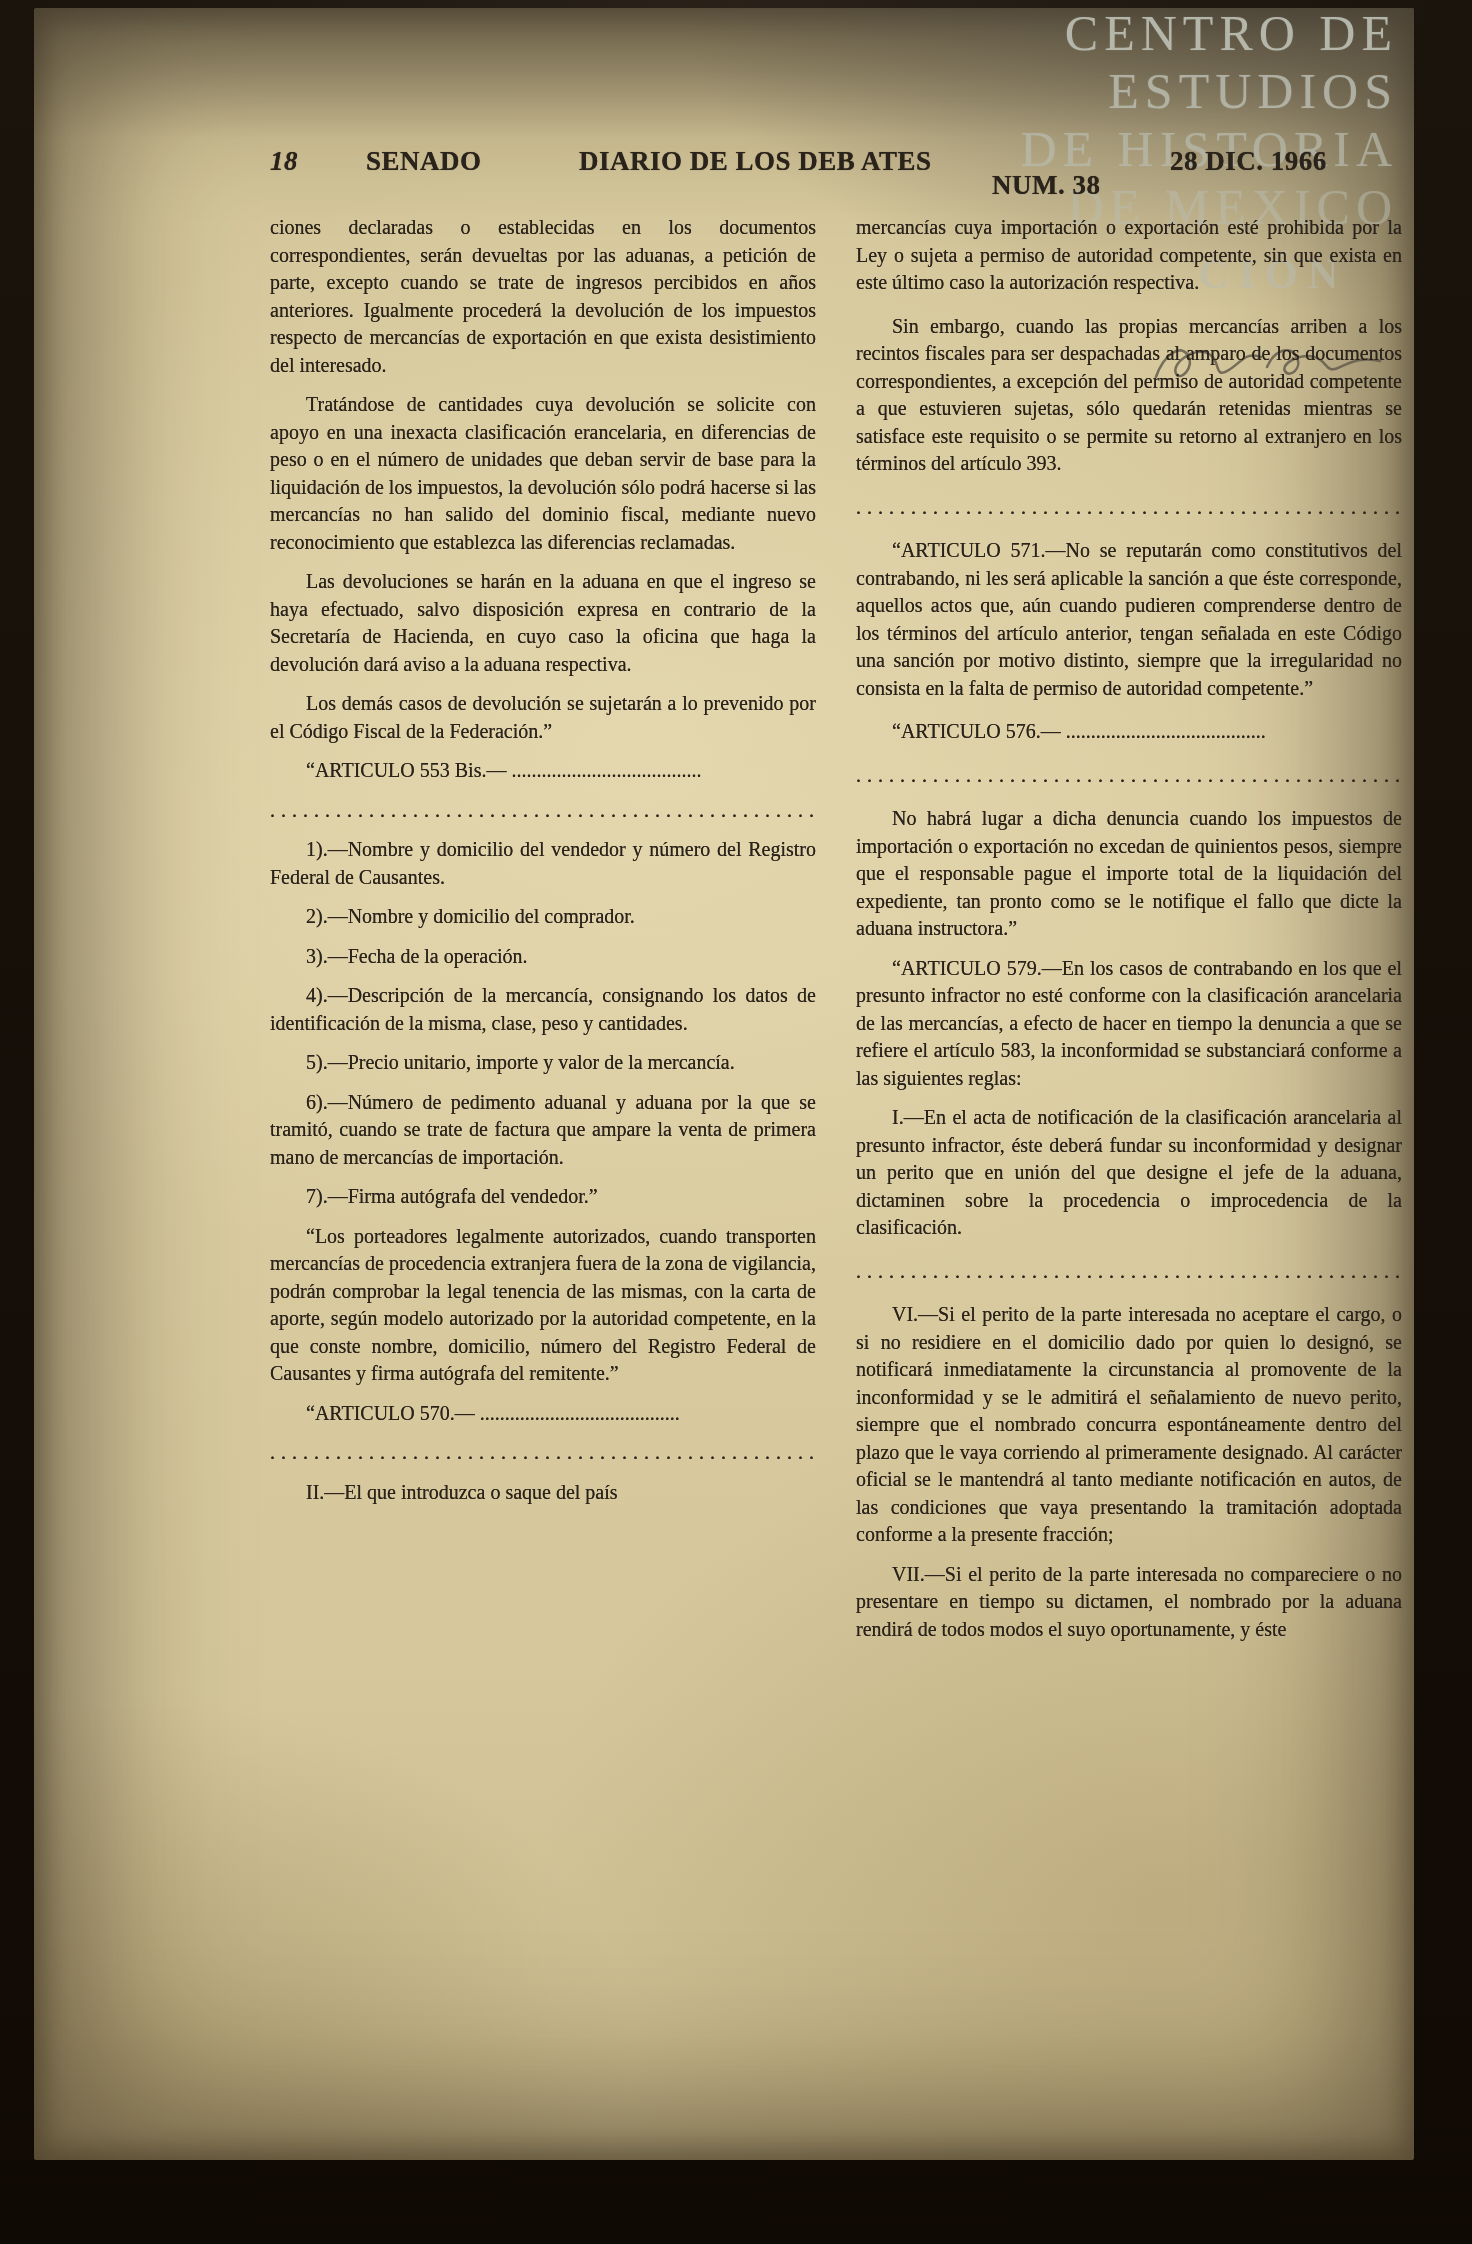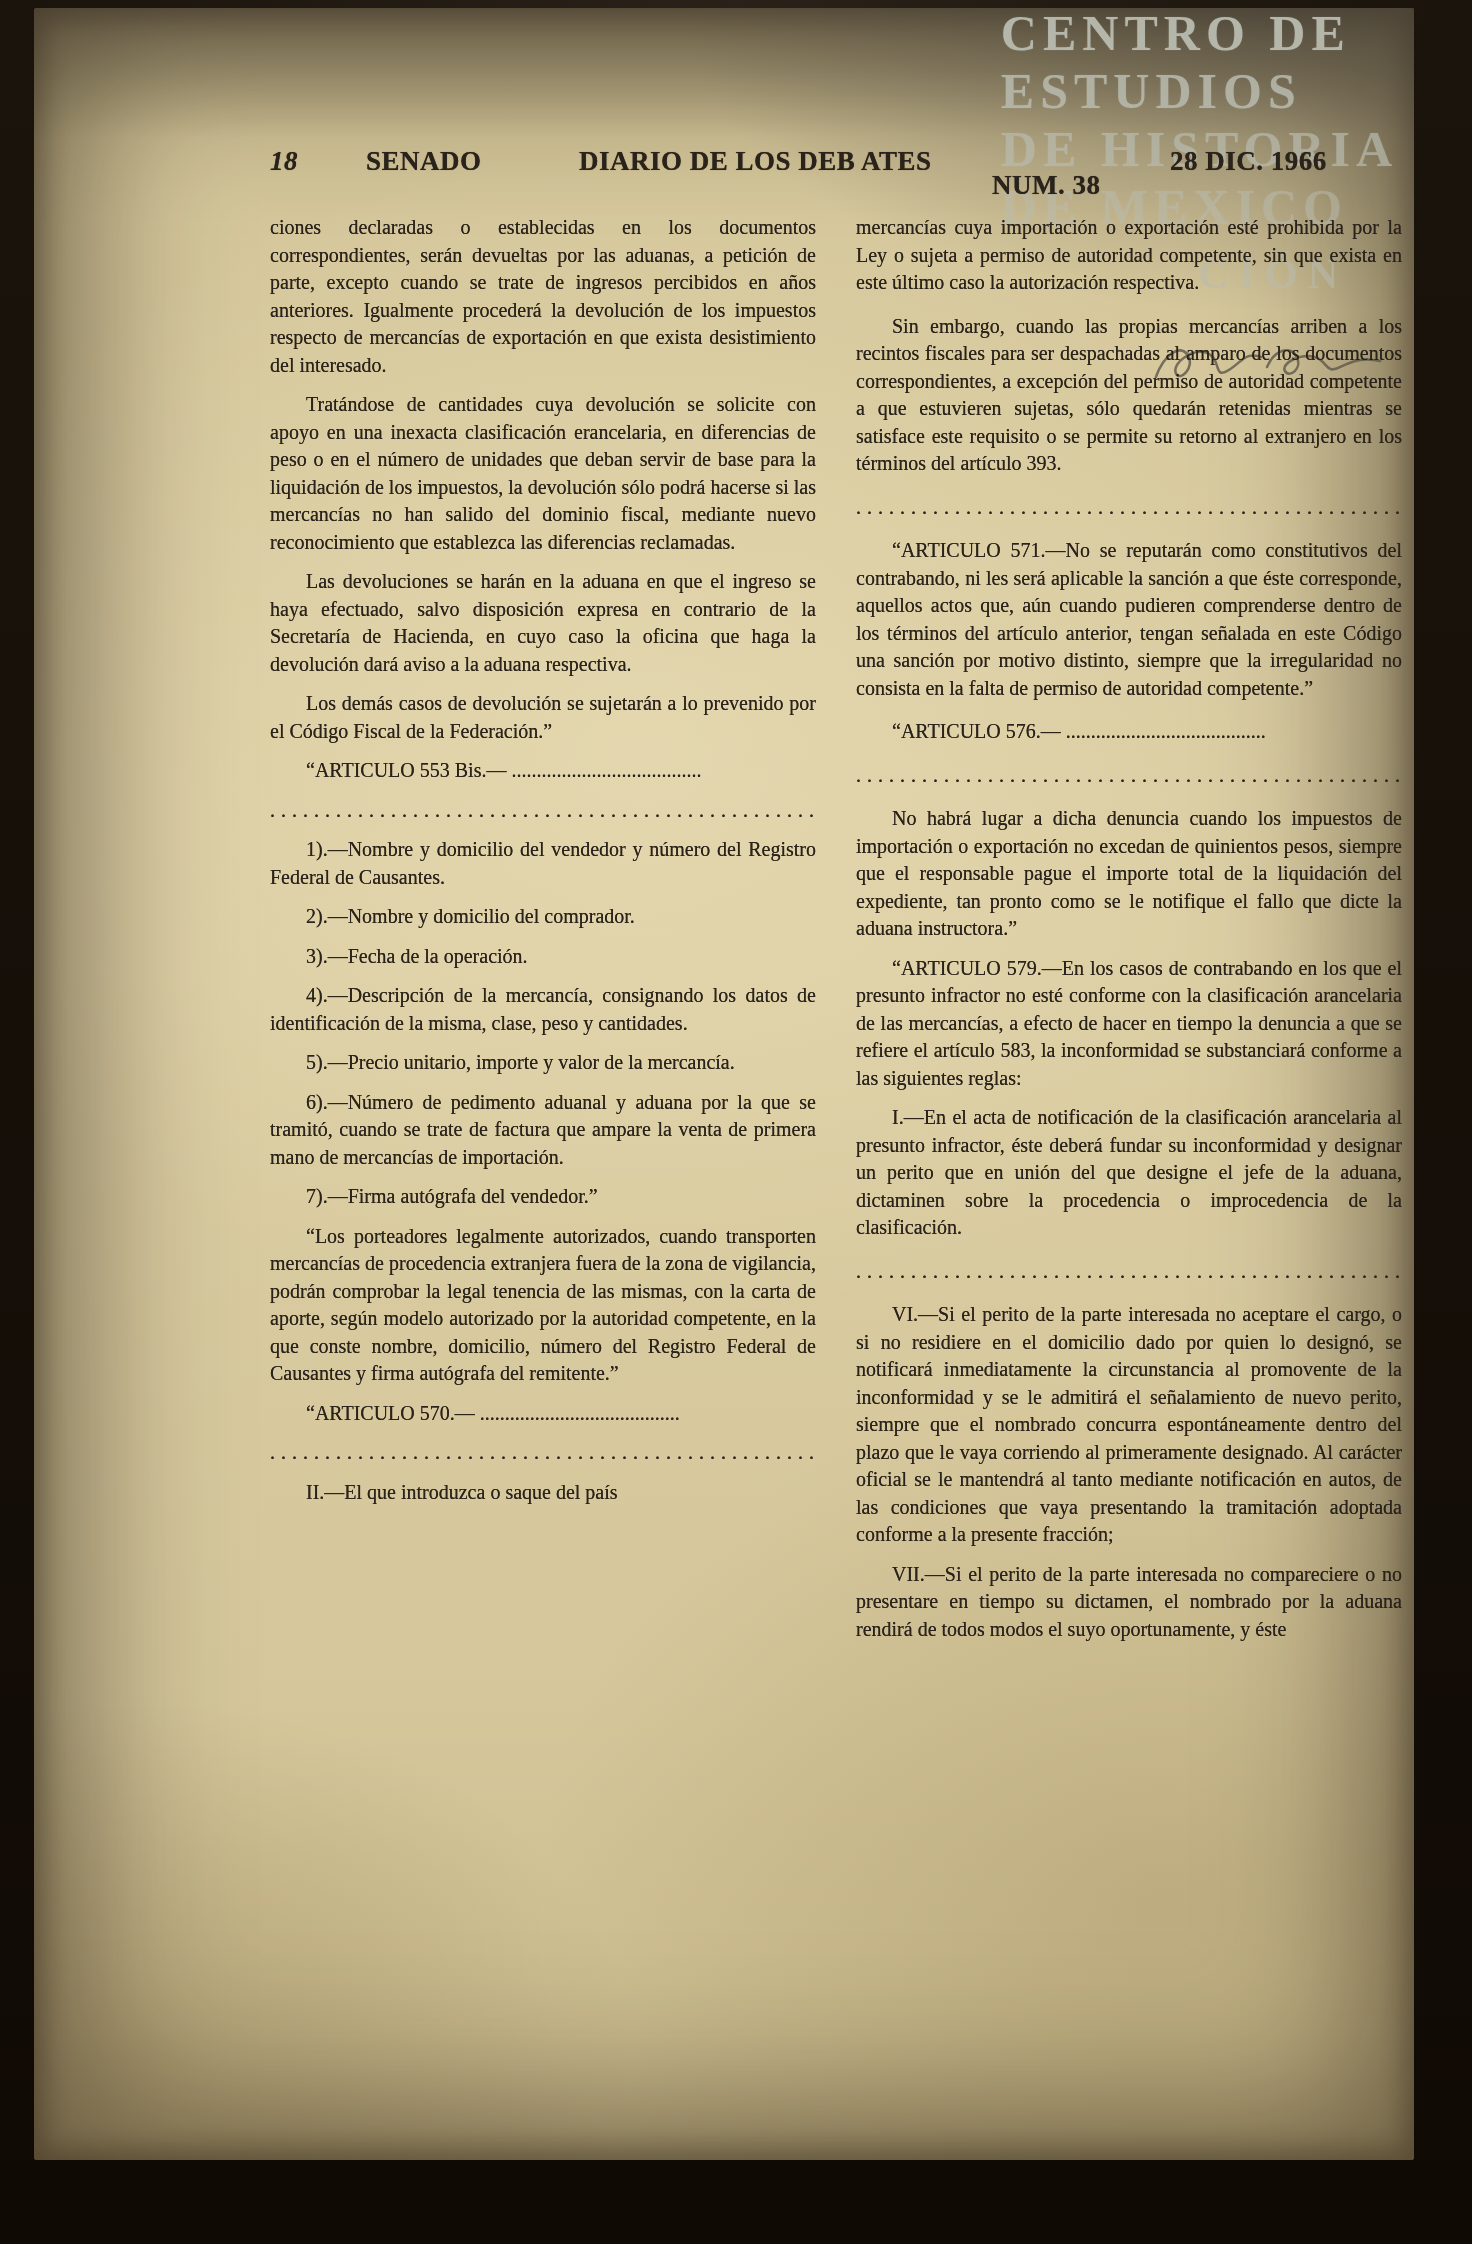--- a/index.html
+++ b/index.html
@@ -35,23 +35,23 @@
   .corner-shade{
     position:absolute;top:0;right:0;width:720px;height:300px;pointer-events:none;
     background:radial-gradient(ellipse at 82% 0%, rgba(72,66,57,.55), rgba(72,66,57,0) 72%);
   }
   .top-shade{
     position:absolute;top:0;left:0;right:0;height:130px;pointer-events:none;
     background:linear-gradient(180deg, rgba(52,44,36,.38), rgba(52,44,36,0));
   }
 
   .watermark{
-    position:absolute;top:-4px;right:16px;text-align:left;
+    position:absolute;top:-4px;right:16px;text-align:right;
     color:var(--watermark);
-    font-size:50px;line-height:58px;letter-spacing:6px;font-weight:bold;
+    font-size:50px;line-height:58px;letter-spacing:6px;font-weight:normal;
     text-shadow:0 0 2px rgba(255,255,255,.12);
     pointer-events:none;
   }
   .wm-line{white-space:nowrap;}
   .wm1{opacity:.95;}
   .wm2{opacity:.85;}
   .wm3{opacity:.70;}
   .wm4{opacity:.52;}
   .wm-fragment{
     position:absolute;top:242px;right:66px;

